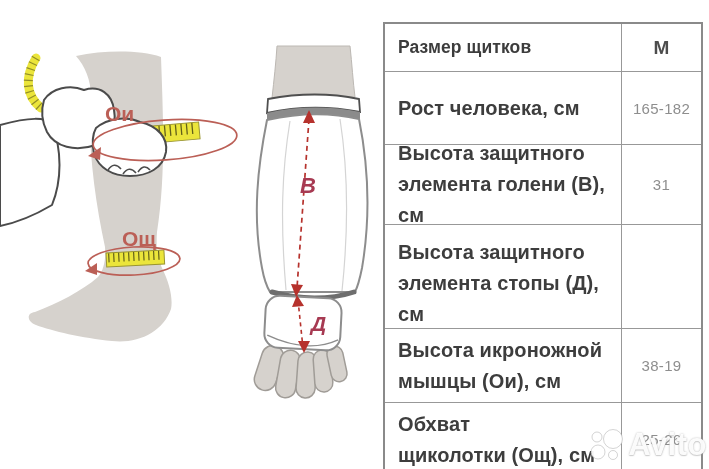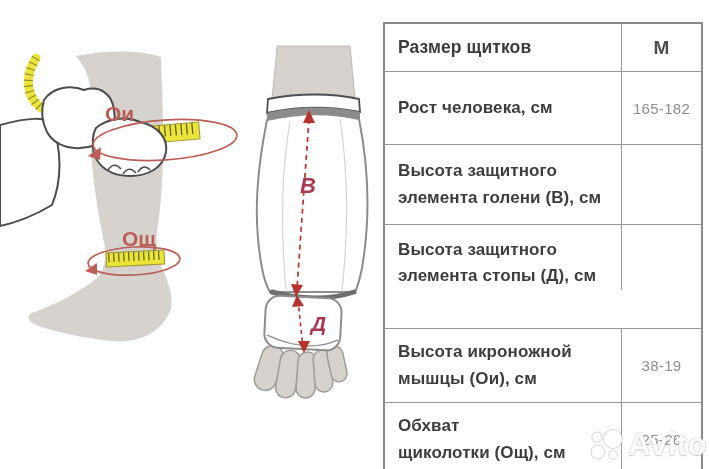--- a/index.html
+++ b/index.html
@@ -16,21 +16,21 @@
     box-sizing:border-box;
     display:flex;flex-direction:column;
     background:transparent;
   }
   .t-row{display:flex;border-bottom:1px solid #989898;box-sizing:border-box;}
   .t-row:last-child{border-bottom:none;}
   .cell-label{
     width:237px;box-sizing:border-box;border-right:1px solid #989898;
     display:flex;align-items:center;
     padding-left:13px;padding-right:6px;
-    font-size:17px;font-weight:700;color:var(--label-text,#3d3d3d);
+    font-size:20px;font-weight:700;color:var(--label-text,#3d3d3d);
     line-height:1.55;white-space:pre-line;letter-spacing:0.1px;
   }
   .cell-value{
     flex:1;display:flex;align-items:center;justify-content:center;
     font-size:15px;font-weight:400;color:var(--value-text,#8e8e8e);
     letter-spacing:0.3px;
   }
   .t-head{height:48px;}
   .t-head .cell-label{font-size:17.5px;color:#3c3c3c;}
   .t-head .cell-value{font-size:19px;font-weight:600;color:#4d4d4d;}
@@ -160,20 +160,21 @@
       <div class="cell-label">Размер щитков</div>
       <div class="cell-value">М</div>
     </div>
     <div class="t-row r1">
       <div class="cell-label">Рост человека, см</div>
       <div class="cell-value">165-182</div>
     </div>
     <div class="t-row r2">
       <div class="cell-label">Высота защитного
 элемента голени (В), см</div>
+      <div class="cell-value">31</div>
     </div>
     <div class="t-row r3">
       <div class="cell-label">Высота защитного
 элемента стопы (Д), см</div>
     </div>
     <div class="t-row r4">
       <div class="cell-label">Высота икроножной
 мышцы (Ои), см</div>
       <div class="cell-value">38-19</div>
     </div>

